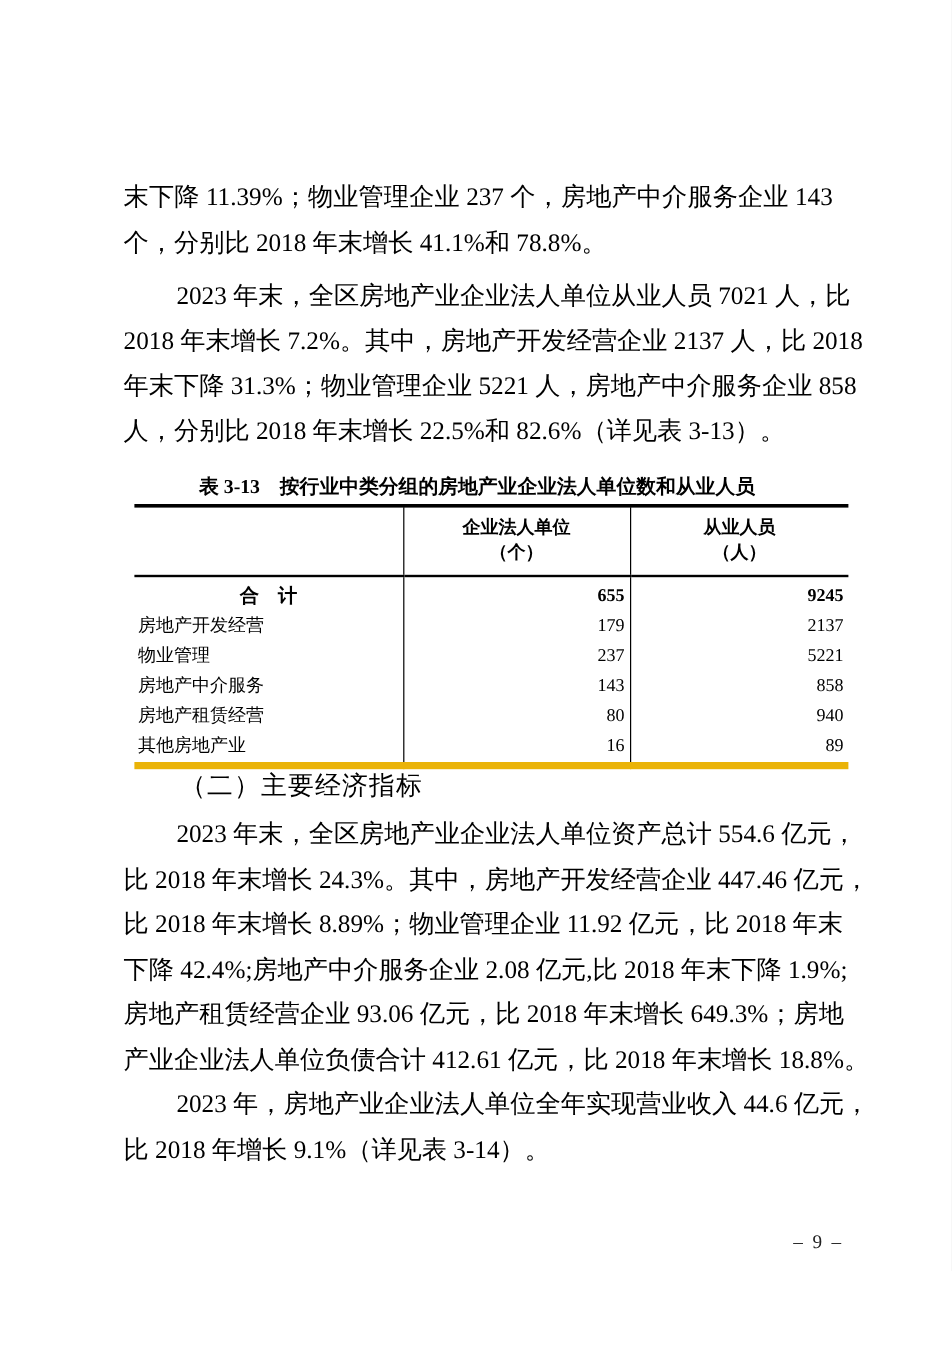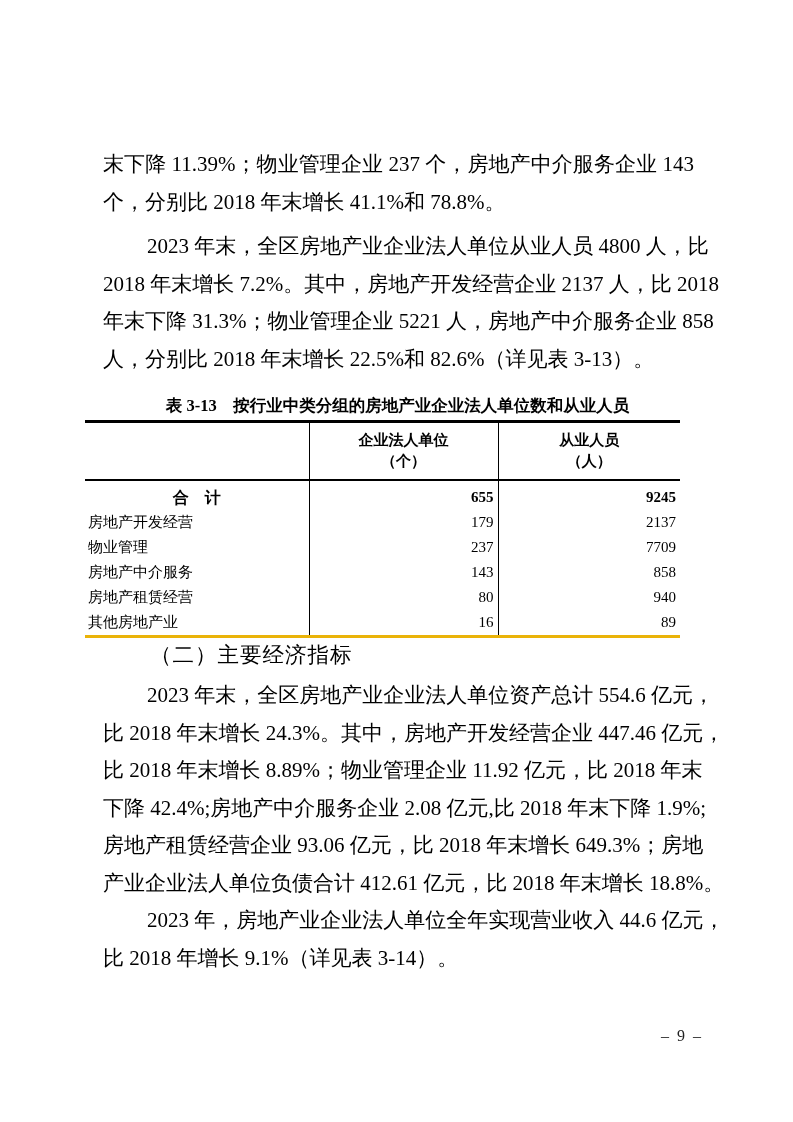--- a/index.html
+++ b/index.html
@@ -56,27 +56,27 @@
     width: 595px;
     top: 394px;
     font-size: 16.5px;
     font-weight: bold;
     text-align: center;
     line-height: 24px;
   }
   
   table.stat-table {
     position: absolute;
-    left: 85px;
+    left: 112px;
     top: 420px;
     width: 595px;
     border-collapse: collapse;
     table-layout: fixed;
     border-top: 3px solid #000;
-    border-bottom: 3px solid #eab308;
+    border-bottom: 6px solid #eab308;
     font-size: 15px;
   }
   table.stat-table col.c1 { width: 224px; }
   table.stat-table col.c2 { width: 189px; }
   table.stat-table col.c3 { width: 182px; }
   table.stat-table thead th {
     border-bottom: 2px solid #000;
     font-weight: bold;
     text-align: center;
     vertical-align: middle;
@@ -126,21 +126,21 @@
 <body>
 
 <div class="page">
 
   <div class="para" style="top:146px">
     <div class="pline">末下降 11.39%；物业管理企业 237 个，房地产中介服务企业 143</div>
     <div class="pline plast">个，分别比 2018 年末增长 41.1%和 78.8%。</div>
   </div>
 
   <div class="para" style="top:228px">
-    <div class="pline pindent">2023 年末，全区房地产业企业法人单位从业人员 4800 人，比</div>
+    <div class="pline pindent">2023 年末，全区房地产业企业法人单位从业人员 7021 人，比</div>
     <div class="pline">2018 年末增长 7.2%。其中，房地产开发经营企业 2137 人，比 2018</div>
     <div class="pline">年末下降 31.3%；物业管理企业 5221 人，房地产中介服务企业 858</div>
     <div class="pline plast">人，分别比 2018 年末增长 22.5%和 82.6%（详见表 3-13）。</div>
   </div>
 
   <div class="table-title">表 3-13　按行业中类分组的房地产业企业法人单位数和从业人员</div>
 
   <table class="stat-table">
     <colgroup>
       <col class="c1">
@@ -167,21 +167,21 @@
         <td class="num-cell vdiv">9245</td>
       </tr>
       <tr>
         <td class="label-cell">房地产开发经营</td>
         <td class="num-cell vdiv">179</td>
         <td class="num-cell vdiv">2137</td>
       </tr>
       <tr>
         <td class="label-cell">物业管理</td>
         <td class="num-cell vdiv">237</td>
-        <td class="num-cell vdiv">7709</td>
+        <td class="num-cell vdiv">5221</td>
       </tr>
       <tr>
         <td class="label-cell">房地产中介服务</td>
         <td class="num-cell vdiv">143</td>
         <td class="num-cell vdiv">858</td>
       </tr>
       <tr>
         <td class="label-cell">房地产租赁经营</td>
         <td class="num-cell vdiv">80</td>
         <td class="num-cell vdiv">940</td>

